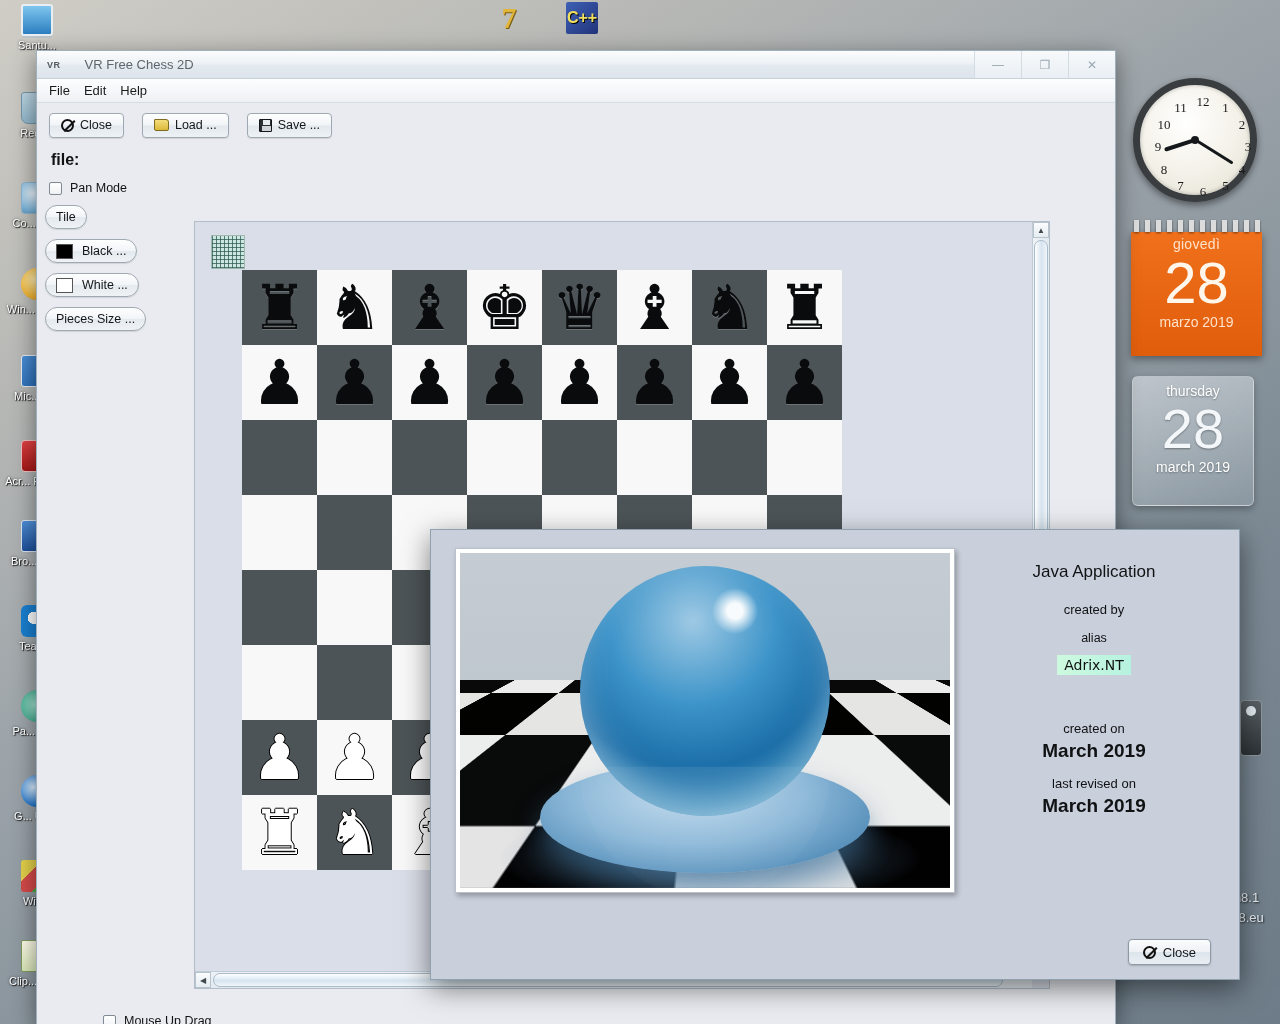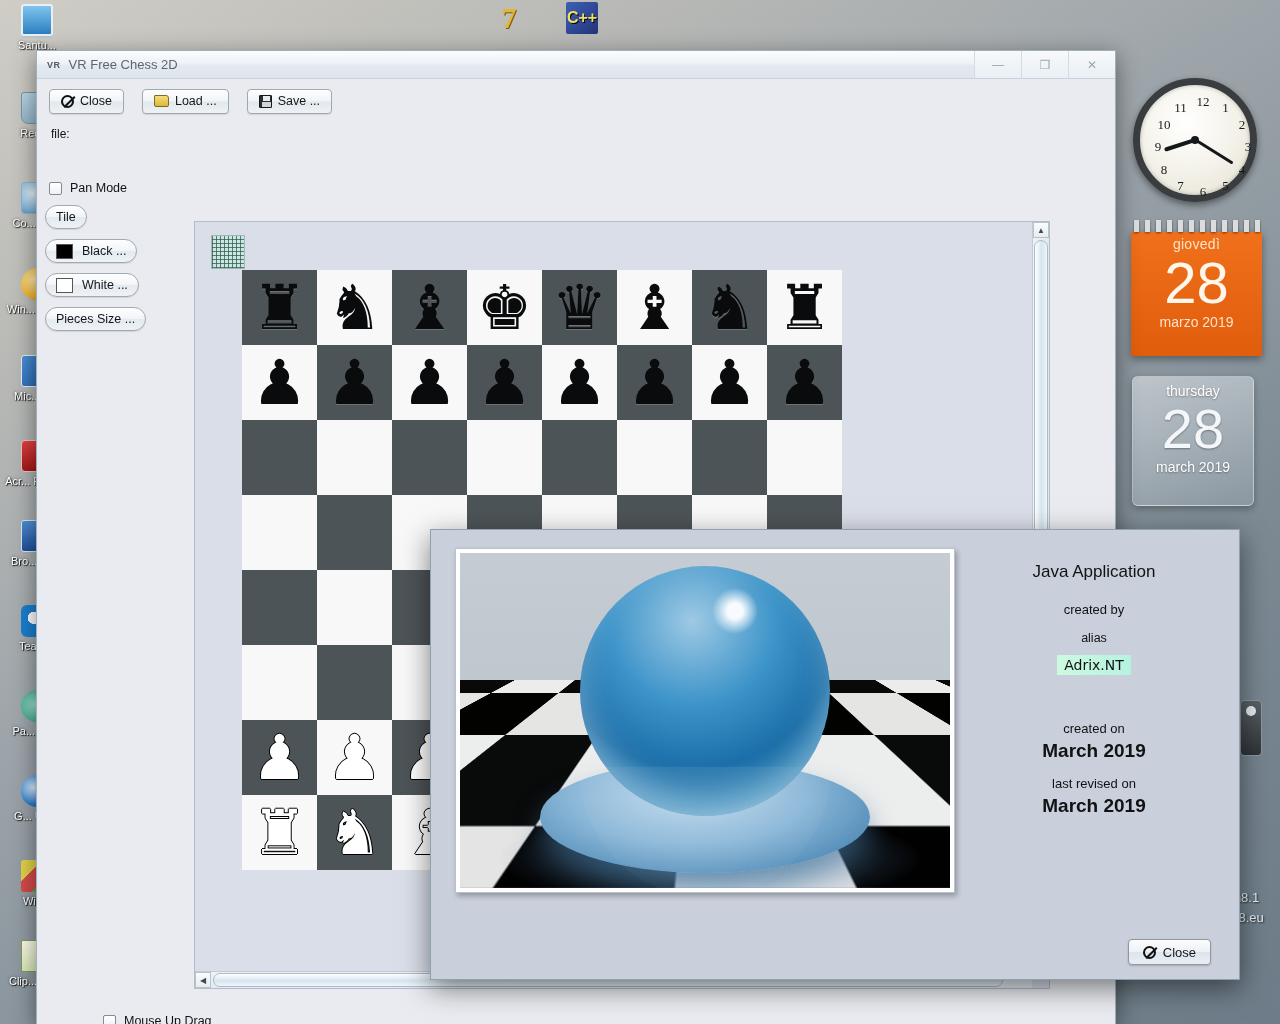--- a/index.html
+++ b/index.html
@@ -197,21 +197,21 @@
     background: linear-gradient(180deg,#fbfcfd 0%,#eef2f6 45%,#e3e9ef 55%,#dde5ec 100%);
     border-bottom: 1px solid #c7d2db;
     display:flex; align-items:center;
     position: relative;
   }
   .vr-badge {
     font-size: 9px; font-weight: bold; color:#555b60;
     margin-left: 10px; letter-spacing:.5px;
   }
   #app-title {
-    margin-left: 8px; font-size: 13px; color: #5f666b;
+    margin-left: 24px; font-size: 13px; color: #5f666b;
   }
   .win-btns { position:absolute; right:0; top:0; display:flex; height:27px; }
   .win-btn {
     width: 47px; height: 27px;
     border-left: 1px solid #d3dce3;
     background: linear-gradient(180deg,#f7f9fb,#e9eff4);
     display:flex; align-items:center; justify-content:center;
     color:#9aa7b0; font-size: 12px;
   }
   .win-btn:last-child { border-right: none; }
@@ -256,21 +256,21 @@
     position:relative;
   }
   .gl-disk:after{
     content:""; position:absolute; left:3px; top:0; width:7px;height:5px;background:#e9ecef;
   }
   .gl-disk:before{
     content:""; position:absolute; left:2px; bottom:0; width:9px;height:5px;background:#cfd4d9;
   }
 
   #file-label {
-    padding: 4px 0 0 14px; font-size: 12px; font-weight: normal; color:#101214;
+    padding: 4px 0 0 14px; font-size: 16px; font-weight: bold; color:#101214;
   }
 
   
   #controls {
     position:absolute; left: 8px; top: 130px; width: 135px;
   }
   .ctl-row { margin-bottom: 10px; }
   .cb-line { display:flex; align-items:center; gap:8px; font-size:12.5px; color:#101214; padding-left:4px;}
   .checkbox {
     width: 13px; height:13px; border:1px solid #7f8a93; border-radius:2px;
@@ -580,20 +580,25 @@
     <div id="app-titlebar">
       <span class="vr-badge">VR</span>
       <span id="app-title">VR Free Chess 2D</span>
       <div class="win-btns" id="win-btns">
           <div class="win-btn">—</div>
           <div class="win-btn">❐</div>
           <div class="win-btn">✕</div>
         </div>
     </div>
 
+    <div id="menubar">
+        <div class="menu-item">File</div>
+        <div class="menu-item">Edit</div>
+        <div class="menu-item">Help</div>
+      </div>
 
     <div id="toolbar">
       <div class="tb-btn">
         <span class="gl-ban"></span>
         <span>Close</span>
       </div>
       <div class="tb-btn">
         <span class="gl-folder"></span>
         <span>Load ...</span>
       </div>

